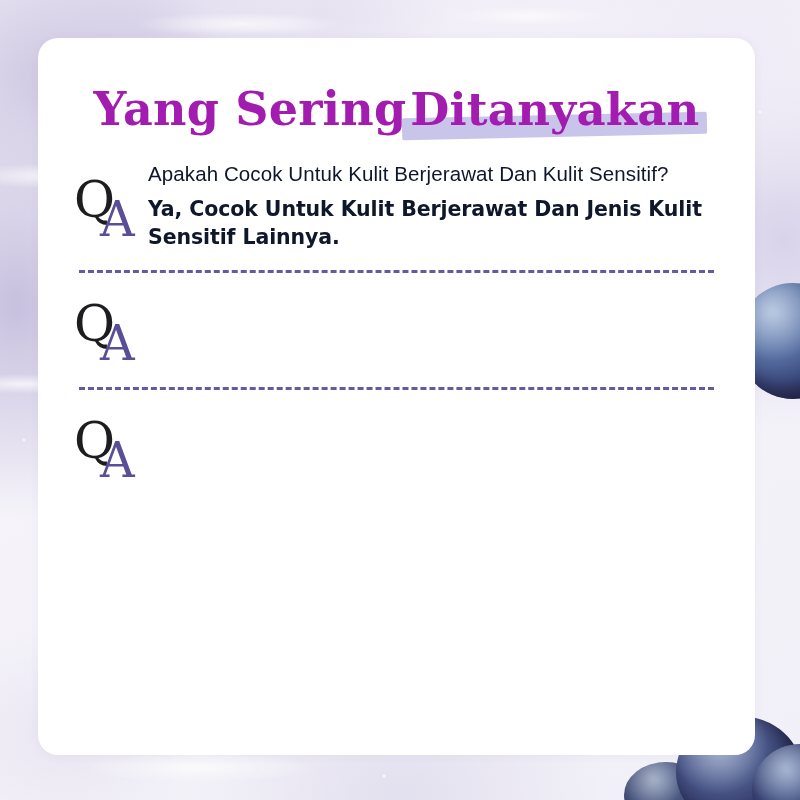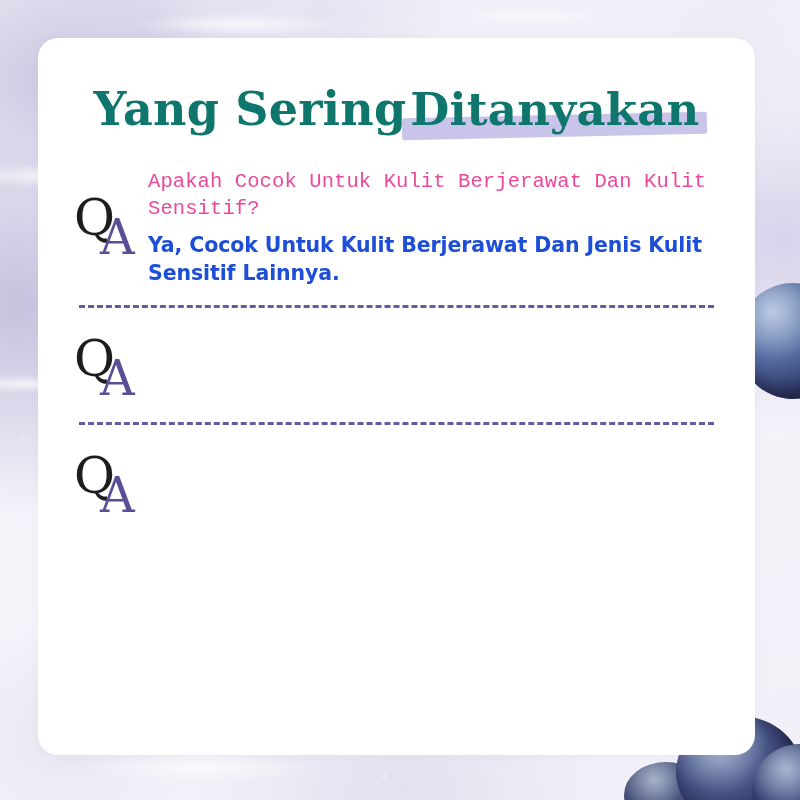--- a/index.html
+++ b/index.html
@@ -126,21 +126,21 @@
     right: 0;
     top: 44px;
     text-align: center;
     white-space: nowrap;
   }
   .title-word {
     font-family: "DejaVu Serif", "Liberation Serif", serif;
     font-weight: 700;
     font-size: 45px;
     letter-spacing: .2px;
-    color: #0f766e;
+    color: #a21caf;
     display: inline-block;
     vertical-align: baseline;
   }
   #title-part-1 { font-size: 46px; }
   
   #title-highlight-wrap {
     position: relative;
     display: inline-block;
     margin-left: 4px;
   }
@@ -201,34 +201,34 @@
   .qa-mark .a-glyph {
     left: 30px;
     top: 28px;
     font-size: 48px;
     color: #5a4f97;
   }
 
   .qa-text { flex: 1 1 auto; min-width: 0; }
 
   .question {
-    font-family: Liberation Mono, monospace;
+    font-family: Liberation Sans, sans-serif;
     font-weight: 400;
     font-size: 20.5px;
     line-height: 1.34;
-    color: #ec4899;
+    color: #0f172a;
     letter-spacing: .1px;
-    margin: 8px 0 9px 0;
+    margin: 0 0 9px 0;
   }
   .answer {
     font-family: "DejaVu Sans", "Liberation Sans", sans-serif;
     font-weight: 700;
     font-size: 20.5px;
     line-height: 1.35;
-    color: #1d4ed8;
+    color: #0f172a;
     letter-spacing: -.1px;
     margin: 0;
   }
 
   
   .divider {
     height: 0;
     border-top: 3px dashed #5b5398;
     margin: 18px 9px 18px 9px;
     opacity: .95;

